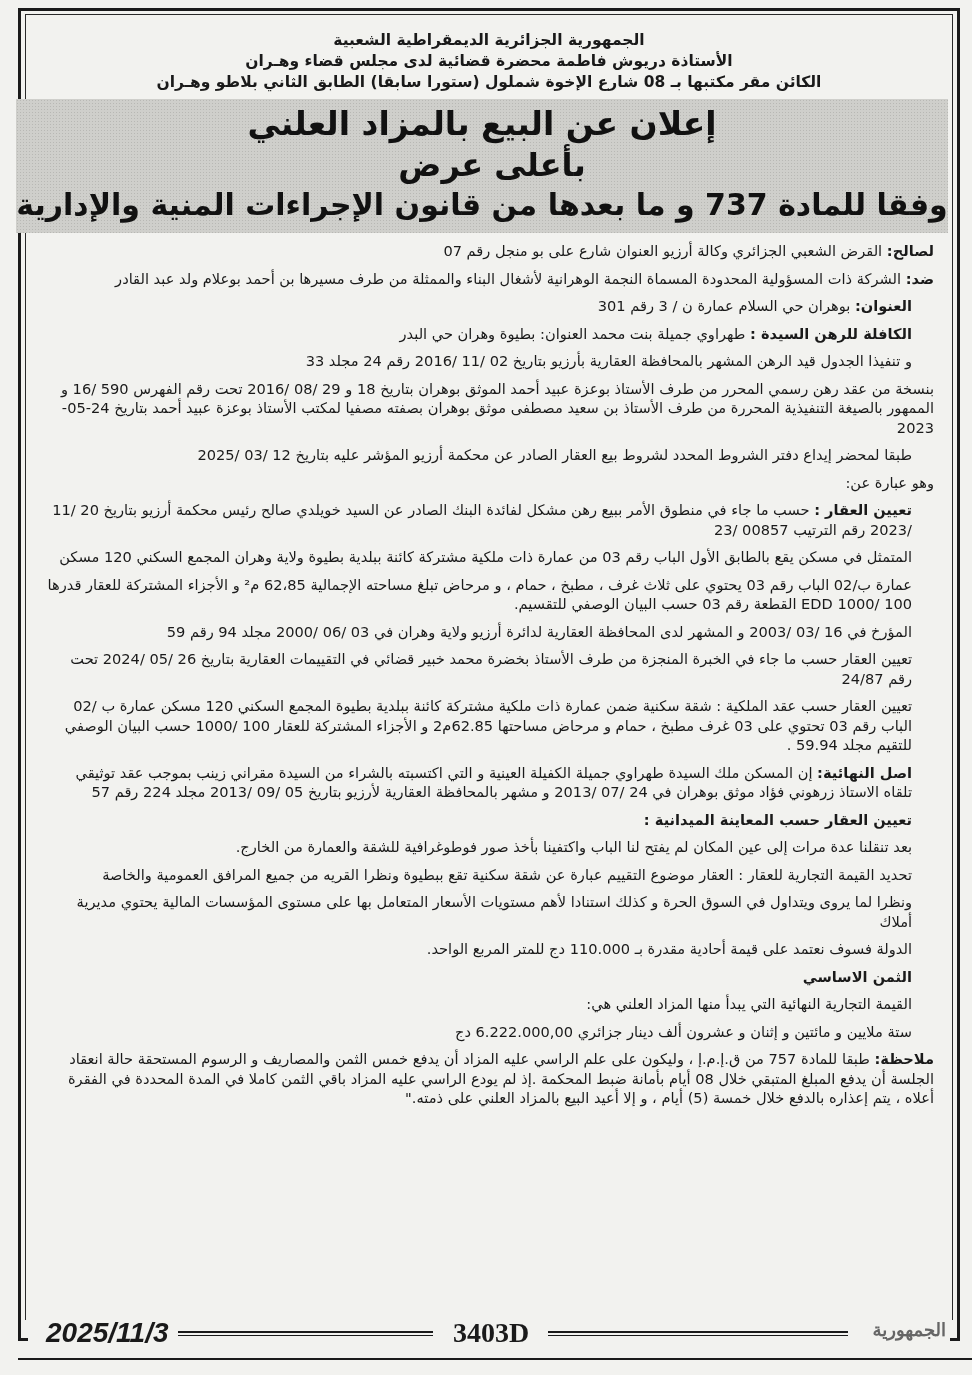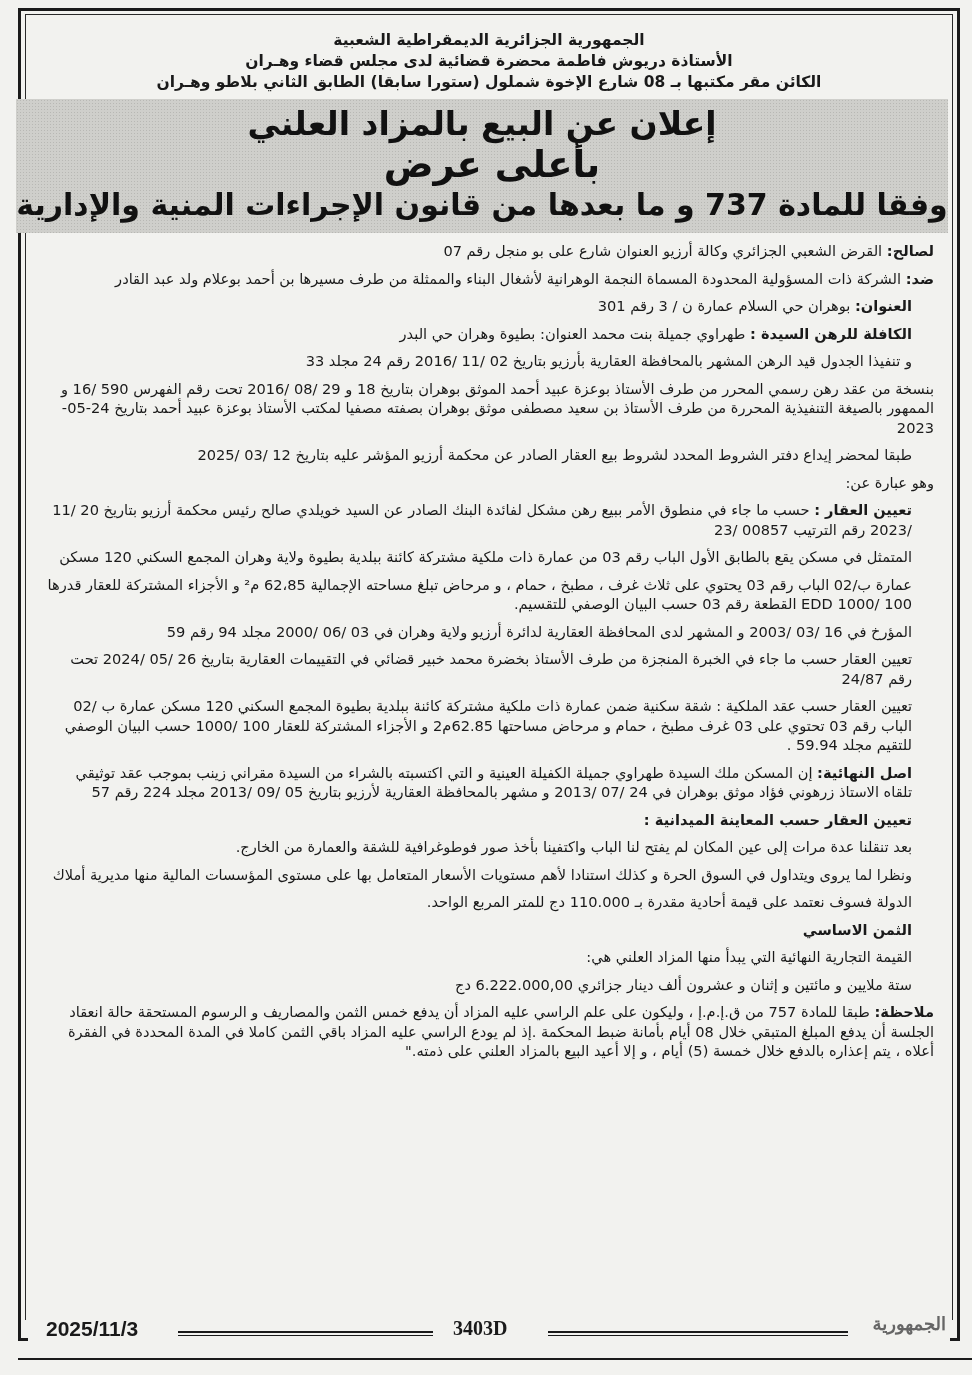--- a/index.html
+++ b/index.html
@@ -56,21 +56,21 @@
       background: #cfcfcb;
       background-image: radial-gradient(#b8b8b4 0.8px, transparent 1px);
       background-size: 3px 3px;
       text-align: center;
       padding: 4px 0 8px 0;
       font-weight: bold;
       font-family: "DejaVu Sans", sans-serif;
       color: #111;
     }
     .title-box .t1 { font-size: 33px; line-height: 42px; }
-    .title-box .t2 { font-size: 37px; line-height: 40px; padding-left: 20px; }
+    .title-box .t2 { font-size: 32px; line-height: 40px; padding-left: 20px; }
     .title-box .t3 { font-size: 30px; line-height: 40px; }
     .body-text {
       margin-top: 8px;
       font-size: 14.6px;
       line-height: 19.5px;
       padding-right: 6px;
       padding-left: 8px;
     }
     .para { margin: 8px; }
     .indent { padding-right: 22px; }
@@ -102,42 +102,43 @@
       border-right: 3px solid #1b1b1b;
       border-bottom: 3px solid #1b1b1b;
       box-sizing: border-box;
     }
     .footer .date {
       position: absolute;
       left: 28px;
       top: 12px;
       font-family: "Liberation Sans", sans-serif;
       font-weight: bold;
-      font-size: 21px;
+      font-size: 28px;
+      font-style: italic;
     }
     .footer .code {
       position: absolute;
       left: 435px;
       top: 12px;
       font-family: "Liberation Serif", serif;
       font-weight: bold;
-      font-size: 20px;
+      font-size: 28px;
     }
     .footer .rule {
       position: absolute;
       height: 2px;
       border-top: 2px solid #1b1b1b;
       border-bottom: 1px solid #1b1b1b;
     }
     .footer .rule-a { left: 160px; width: 255px; top: 26px; }
     .footer .rule-b { left: 530px; width: 300px; top: 26px; }
     .footer .logo {
       position: absolute;
       right: 14px;
-      top: 8px;
+      top: 14px;
       font-family: "DejaVu Serif", serif;
       font-weight: bold;
       font-size: 18px;
       color: #666;
       direction: rtl;
       letter-spacing: 0.5px;
     }
     .bottom-rule {
       position: absolute;
       left: 18px;
@@ -199,21 +200,22 @@
     <p class="para indent">تعيين العقار حسب عقد الملكية : شقة سكنية ضمن عمارة ذات ملكية مشتركة كائنة ببلدية بطيوة المجمع السكني 120 مسكن عمارة ب /02 الباب رقم 03 تحتوي على 03 غرف مطبخ ، حمام و مرحاض مساحتها 62.85م2 و الأجزاء المشتركة للعقار 100 /1000 حسب البيان الوصفي للتقيم مجلد 59.94 .</p>
 
     <p class="para indent">
       <span class="lbl">اصل النهائية:</span>
       <span>إن المسكن ملك السيدة طهراوي جميلة الكفيلة العينية و التي اكتسبته بالشراء من السيدة مقراني زينب بموجب عقد توثيقي تلقاه الاستاذ زرهوني فؤاد موثق بوهران في 24 /07 /2013 و مشهر بالمحافظة العقارية لأرزيو بتاريخ 05 /09 /2013 مجلد 224 رقم 57</span>
     </p>
 
     <p class="para heading">تعيين العقار حسب المعاينة الميدانية :</p>
     <p class="para indent">بعد تنقلنا عدة مرات إلى عين المكان لم يفتح لنا الباب واكتفينا بأخذ صور فوطوغرافية للشقة والعمارة من الخارج.</p>
 
-    <p class="para indent">ونظرا لما يروى ويتداول في السوق الحرة و كذلك استنادا لأهم مستويات الأسعار المتعامل بها على مستوى المؤسسات المالية منها مديرية أملاك</p>
+    <p class="para indent">تحديد القيمة التجارية للعقار : العقار موضوع التقييم عبارة عن شقة سكنية تقع ببطيوة ونظرا القريه من جميع المرافق العمومية والخاصة</p>
+    <p class="para indent">ونظرا لما يروى ويتداول في السوق الحرة و كذلك استنادا لأهم مستويات الأسعار المتعامل بها على مستوى المؤسسات المالية يحتوي مديرية أملاك</p>
     <p class="para indent">الدولة فسوف نعتمد على قيمة أحادية مقدرة بـ 110.000 دج للمتر المربع الواحد.</p>
 
     <p class="para heading">الثمن الاساسي</p>
     <p class="para indent">القيمة التجارية النهائية التي يبدأ منها المزاد العلني هي:</p>
     <p class="para indent">ستة ملايين و مائتين و إثنان و عشرون ألف دينار جزائري 6.222.000,00 دج</p>
 
 
     <p class="para">
       <span class="lbl">ملاحظة:</span>
       <span>طبقا للمادة 757 من ق.إ.م.إ ، وليكون على علم الراسي عليه المزاد أن يدفع خمس الثمن والمصاريف و الرسوم المستحقة حالة انعقاد الجلسة أن يدفع المبلغ المتبقي خلال 08 أيام بأمانة ضبط المحكمة .إذ لم يودع الراسي عليه المزاد باقي الثمن كاملا في المدة المحددة في الفقرة أعلاه ، يتم إعذاره بالدفع خلال خمسة (5) أيام ، و إلا أعيد البيع بالمزاد العلني على ذمته."</span>

